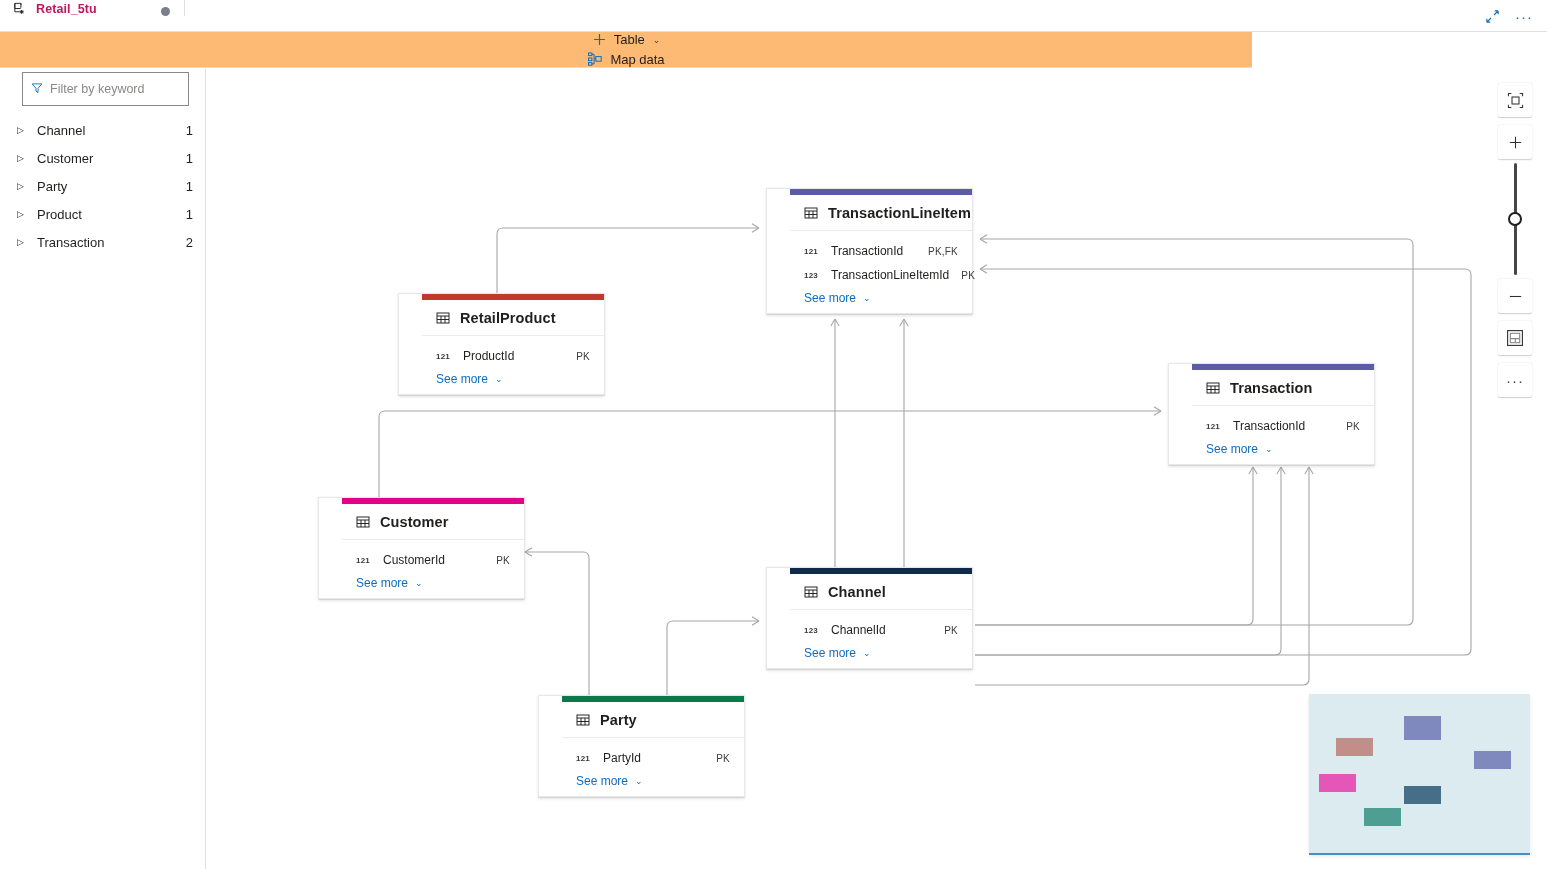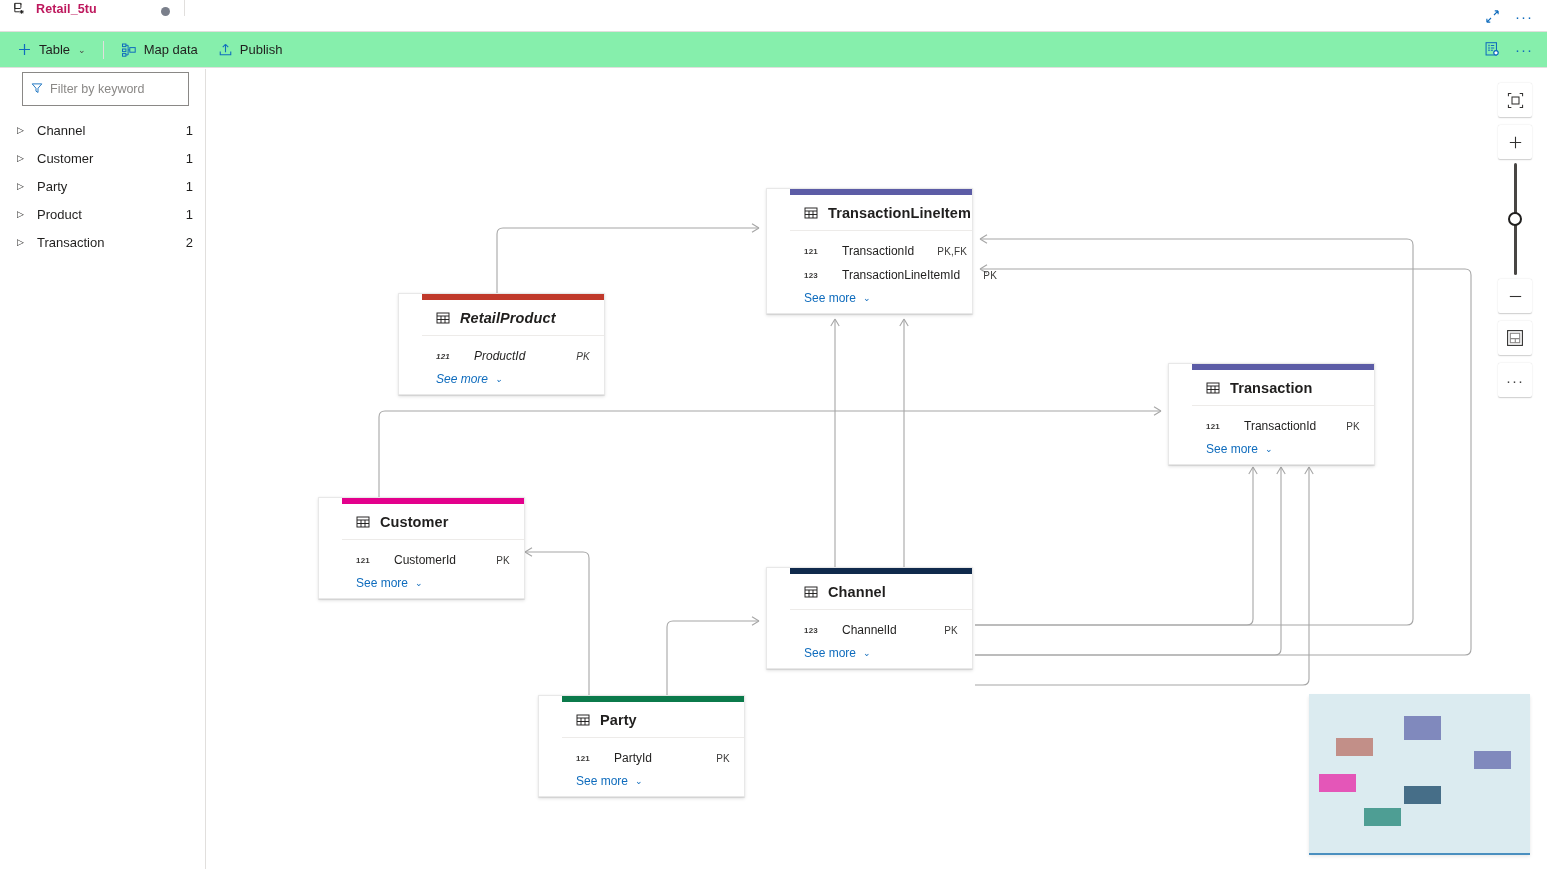--- a/index.html
+++ b/index.html
@@ -38,23 +38,23 @@
   }
   .iconbtn {
     width: 30px; height: 26px; display: flex; align-items: center;
     justify-content: center; border-radius: 2px; cursor: default;
   }
   .ell { font-size: 15px; color: #0f6cbd; letter-spacing: 1px; line-height: 1; }
   .ell-dark { font-size: 15px; color: #444; letter-spacing: 1px; line-height: 1; }
 
   
   .cmdbar {
-    position: absolute; left: 0; top: 32px; width: 1547px; height: 36px;
-    background: #86efac; border-bottom: 1px solid #e1dfdd;
-    display: flex; align-items: center; padding: 0 8px; gap: 2px;
+    position: absolute; left: 0; top: 32px; width: 1252px; height: 36px;
+    background: #fdba74; border-bottom: 1px solid #e1dfdd;
+    display: flex; align-items: center; padding: 0 8px; gap: 2px; flex-direction: column;
   }
   .cmd {
     display: flex; align-items: center; gap: 7px;
     height: 28px; padding: 0 9px; border-radius: 2px;
     font-size: 13px; color: #201f1e; cursor: default; white-space: nowrap;
   }
   .cmd .glyph { color: #0f6cbd; display: flex; align-items: center; }
   .cmd .caret { font-size: 9px; color: #484644; margin-left: 1px; }
   .cmd-sep { width: 1px; height: 18px; background: #e1dfdd; margin: 0 6px; }
   .cmdbar-right { margin-left: auto; display: flex; align-items: center; gap: 2px; }
@@ -110,21 +110,21 @@
     padding-left: 23px;
   }
   .card-accent { height: 6px; width: 100%; }
   .card-head {
     display: flex; align-items: center; gap: 10px;
     height: 36px; padding: 0 14px; border-bottom: 1px solid #edebe9;
   }
   .card-title { font-size: 14.5px; font-weight: 600; color: #201f1e; letter-spacing: .1px; }
   .card-body { padding: 8px 0 6px 0; }
   .field {
-    display: flex; align-items: center; height: 24px; padding: 0 14px; gap: 23px;
+    display: flex; align-items: center; height: 24px; padding: 0 14px; gap: 12px;
     font-size: 12px; color: #201f1e;
   }
   .field .ftype {
     font-size: 8px; font-weight: 700; color: #3b3a39;
     letter-spacing: .2px; width: 15px; flex: 0 0 15px;
   }
   .field .fname { flex: 1 1 auto; white-space: nowrap; }
   .field .fkey { font-size: 10px; color: #3b3a39; letter-spacing: .2px; }
   .seemore {
     display: flex; align-items: center; gap: 7px;
@@ -343,21 +343,21 @@
           <span class="fname">TransactionLineItemId</span>
           <span class="fkey">PK</span>
         </div>
         <div class="seemore">
           <span>See more</span>
           <span class="chev">⌄</span>
         </div>
       </div>
     </div>
 
-    <div class="card" style="left:191px; top:224px; width:207px;font-style:italic;">
+    <div class="card" style="left:191px; top:224px; width:207px;">
       <div class="card-accent" style="background:#c0392b"></div>
       <div class="card-head">
         <span>
           <svg class="grid-icon" width="14" height="14" viewBox="0 0 14 14" fill="none" stroke="#201f1e" stroke-width=".95">
             <rect x="1" y="2" width="12" height="10"></rect>
               <path d="M1 5h12M1 8.5h12M5 5v7M9 5v7"></path>
           </svg>
         </span>
         <span class="card-title">RetailProduct</span>
       </div>

